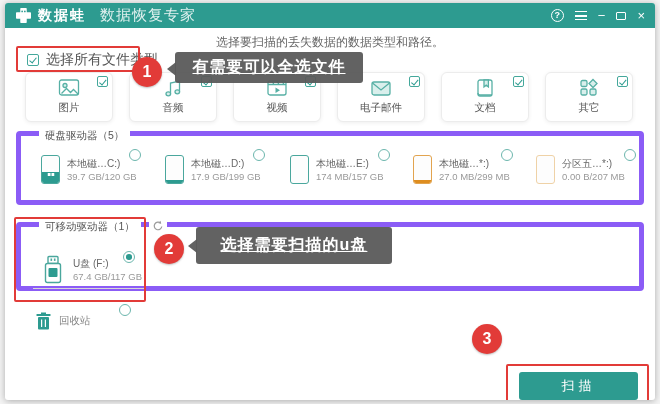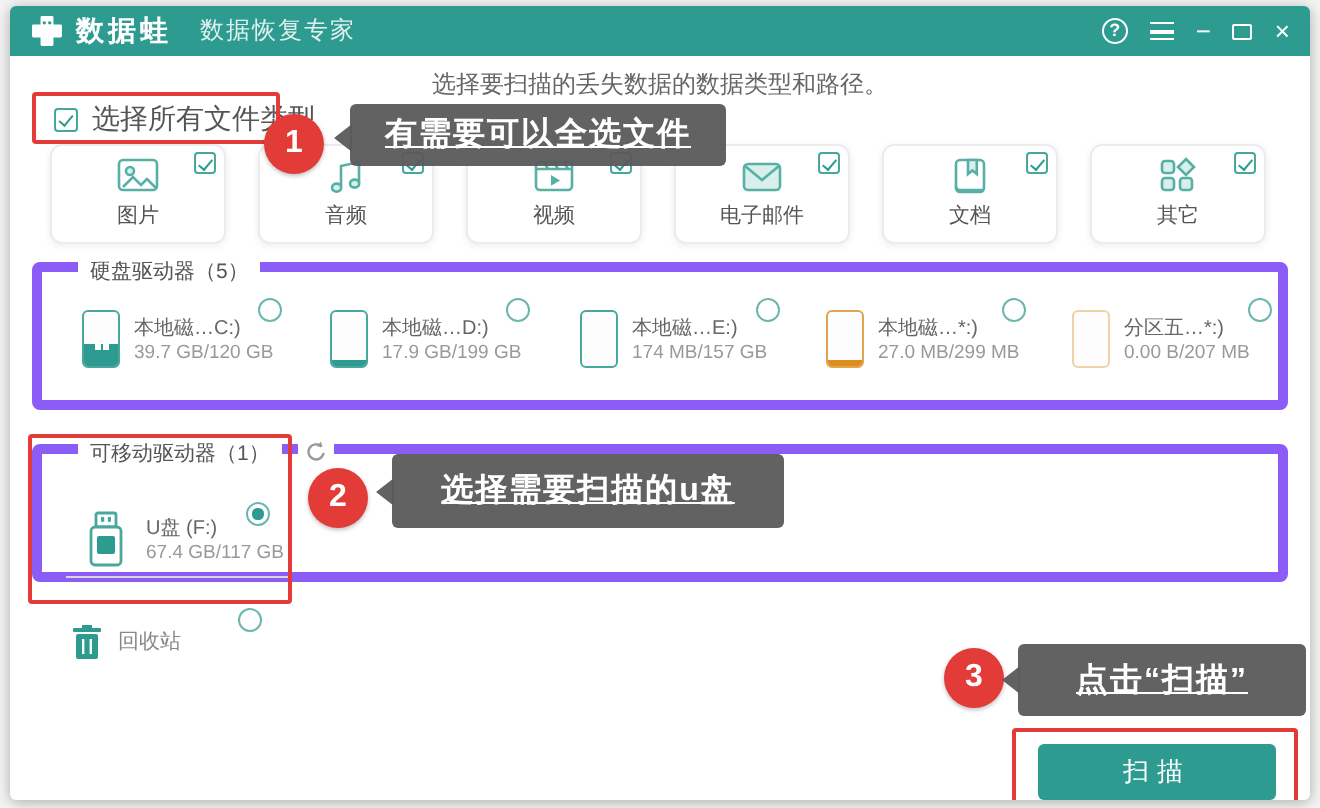--- a/index.html
+++ b/index.html
@@ -4,21 +4,21 @@
 <style>
   * { box-sizing: border-box; margin: 0; padding: 0; }
   html,body { width:660px; height:404px; background:#f4f4f4; font-family:"Liberation Sans","DejaVu Sans",sans-serif; }
   .window { position:absolute; left:5px; top:3px; width:650px; height:397px; background:#fff;
             border-radius:3px; box-shadow:0 1px 7px rgba(0,0,0,.3); overflow:hidden; }
 
   
   .titlebar { height:25px; background:#2d9b90; display:flex; align-items:center; padding:0 10px; }
   .logo { display:flex; align-items:center; gap:6px; }
   .app-name { color:#fff; font-size:14px; font-weight:bold; letter-spacing:2px; }
-  .app-sub { color:rgba(255,255,255,.85); font-size:12px; margin-left:8px; letter-spacing:1px; }
+  .app-sub { color:rgba(255,255,255,.85); font-size:15px; margin-left:8px; letter-spacing:1px; }
   .win-controls { margin-left:auto; display:flex; align-items:center; gap:11px; color:#fff; }
   .help-btn { width:13px; height:13px; border:1.2px solid #fff; border-radius:50%;
               font-size:9px; line-height:10px; text-align:center; font-weight:bold; cursor:pointer; }
   .menu-btn { width:12px; height:9px; border-top:1.5px solid #fff; border-bottom:1.5px solid #fff; position:relative; cursor:pointer; }
   .menu-btn::after { content:""; position:absolute; left:0; right:0; top:3px; height:1.5px; background:#fff; }
   .min-btn { font-size:13px; line-height:10px; cursor:pointer; }
   .max-btn { width:10px; height:8px; border:1.3px solid #fff; border-radius:1px; cursor:pointer; }
   .close-btn { font-size:13px; line-height:12px; cursor:pointer; }
 
   
@@ -298,16 +298,15 @@
 
   <div class="ann-rect r1"></div>
   <div class="ann-circle c1">1</div>
   <div class="tip t1">有需要可以全选文件</div>
 
   <div class="ann-rect r2"></div>
   <div class="ann-circle c2">2</div>
   <div class="tip t2">选择需要扫描的u盘</div>
 
   <div class="ann-circle c3">3</div>
-  <div class="tip t3">点击“扫描”</div>
   <div class="ann-rect r3"></div>
 
 </div>
 
 </body></html>

